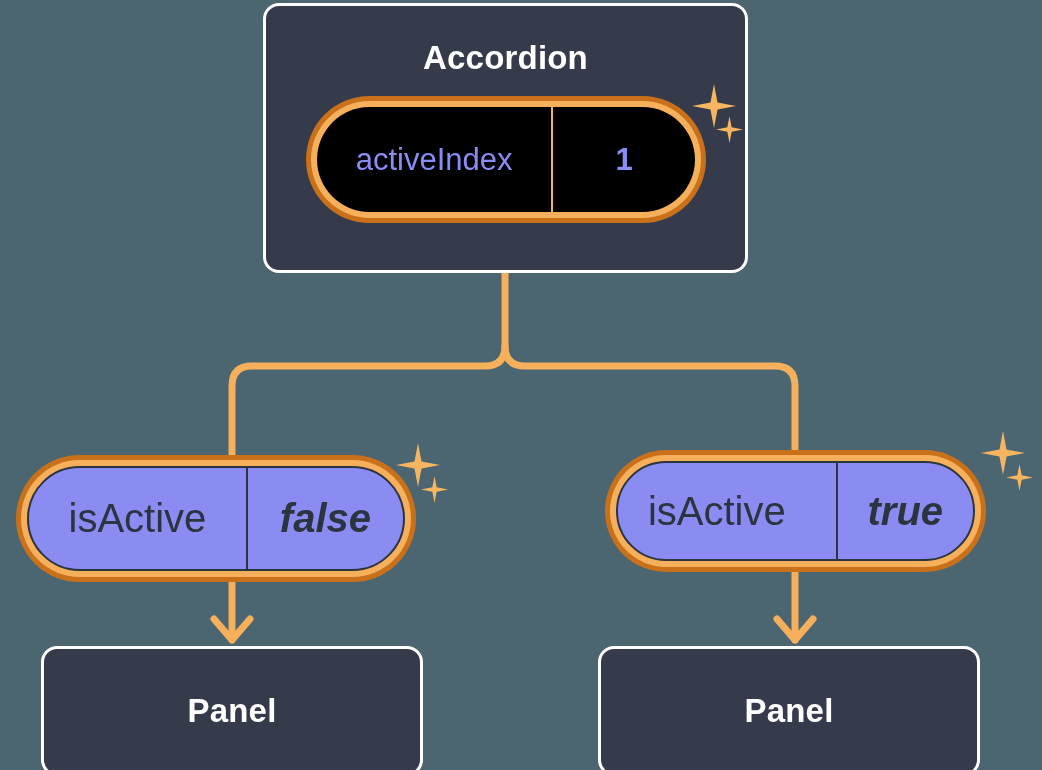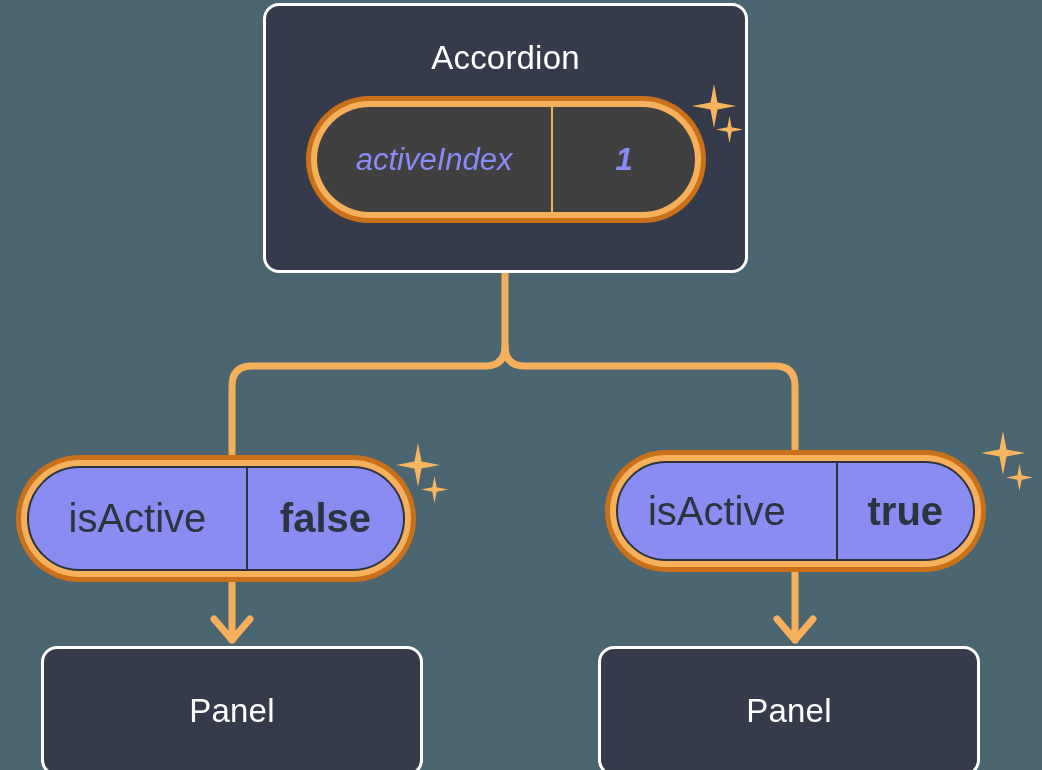--- a/index.html
+++ b/index.html
@@ -39,21 +39,21 @@
     position: absolute;
     z-index: 2;
     background: #353b4b;
     border: 3px solid #ffffff;
     border-radius: 16px;
   }
 
   .comp-title {
     color: #ffffff;
     font-size: 33px;
-    font-weight: 400;
+    font-weight: 700;
     letter-spacing: 0.2px;
     text-align: center;
     white-space: nowrap;
   }
 
   
   #accordion-box {
     left: 263px;
     top: 3px;
     width: 485px;
@@ -104,44 +104,43 @@
 
   .pill-key, .pill-val {
     display: flex;
     align-items: center;
     justify-content: center;
     white-space: nowrap;
   }
 
   
   .pill-dark .pill-inner {
-    background: #404040;
+    background: #000000;
     border: 0;
-    font-style: italic;
   }
   .pill-dark .pill-key,
   .pill-dark .pill-val {
     color: #8a8cf5;
     font-size: 31px;
   }
   .pill-dark .pill-key { font-weight: 400; }
   .pill-dark .pill-val { font-weight: 700; border-left: 2px solid #f6b05c; }
 
   
   .pill-purple .pill-inner {
     background: #8a8cf2;
     border: 2px solid #2c3440;
   }
   .pill-purple .pill-key,
   .pill-purple .pill-val {
     color: #2c3440;
     font-size: 40px;
   }
   .pill-purple .pill-key { font-weight: 400; }
-  .pill-purple .pill-val { font-weight: 700; border-left: 2px solid #2c3440; }
+  .pill-purple .pill-val { font-weight: 700; border-left: 2px solid #2c3440; font-style: italic; }
 
   
   #pill-active-index {
     left: 306px;
     top: 96px;
     width: 400px;
     height: 127px;
   }
   #pill-active-index .pill-key { width: 62%; }
   #pill-active-index .pill-val { width: 38%; }

